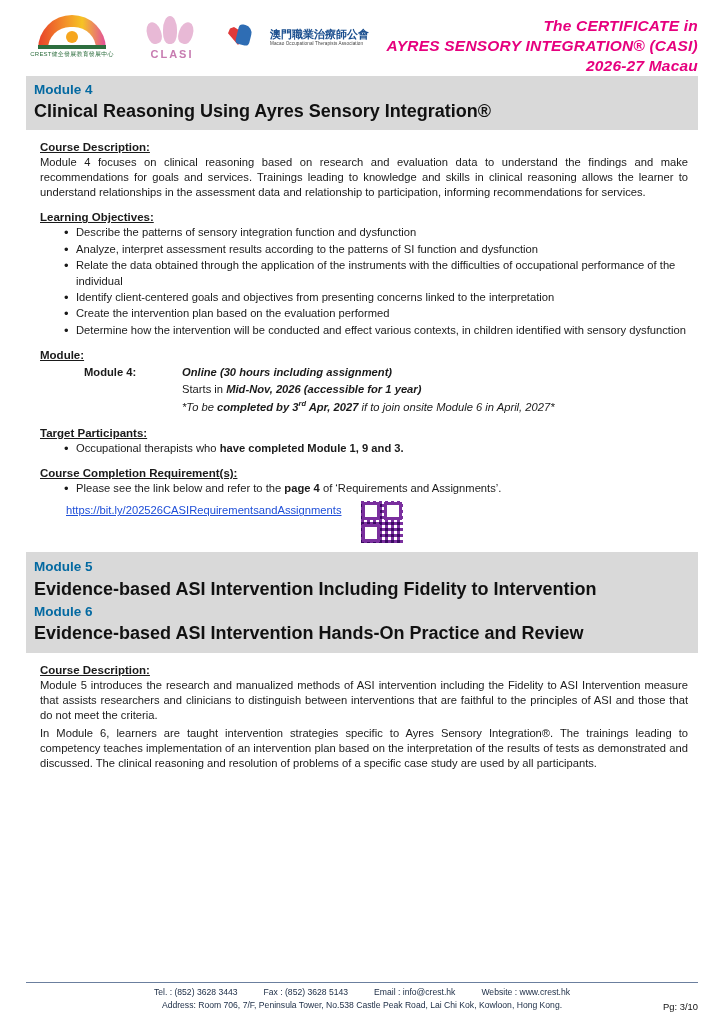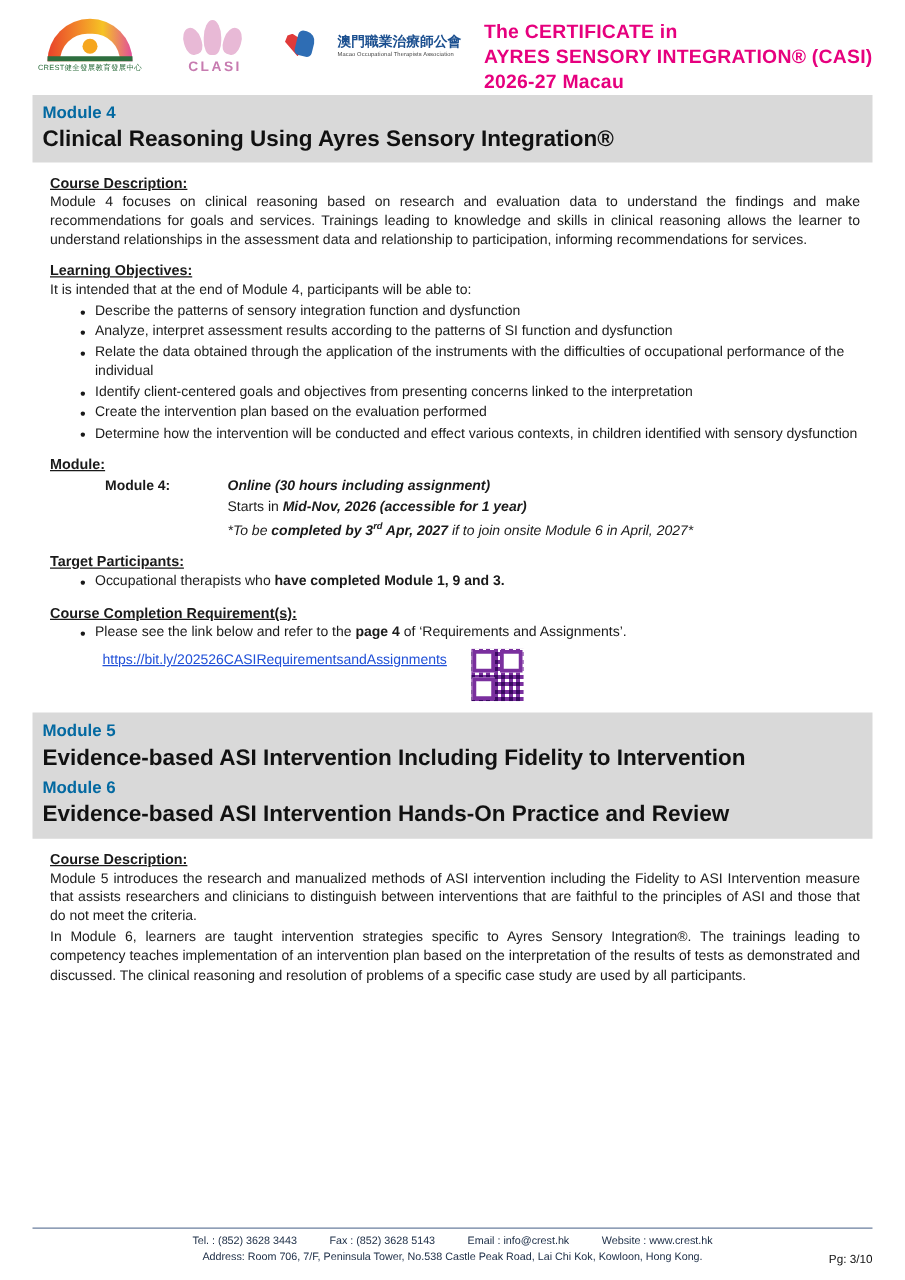--- a/index.html
+++ b/index.html
@@ -156,22 +156,23 @@
     color: #1b4f8f;
     white-space: nowrap;
   }
   .moeta-en {
     font-size: 4.6px;
     color: #444;
     white-space: nowrap;
     letter-spacing: 0.1px;
   }
   .title-block {
-    text-align: left;
+    text-align: right;
     padding-top: 6px;
+    font-style: italic;
   }
   .title-line {
     font-size: 15.5px;
     font-weight: bold;
     color: #e6007e;
     line-height: 1.28;
     letter-spacing: 0.2px;
     white-space: nowrap;
   }
 
@@ -273,21 +274,20 @@
     align-items: flex-start;
     gap: 18px;
     margin-top: 4px;
     padding-left: 26px;
   }
   .doclink {
     font-size: 11.2px;
     color: #1f4fd8;
     text-decoration: underline;
     padding-top: 4px;
-    margin-left: 16px;
   }
   .qr {
     width: 42px;
     height: 42px;
     background-color: #ffffff;
     background-image:
       repeating-linear-gradient(90deg, #7a2f9e 0 3px, transparent 3px 6px),
       repeating-linear-gradient(0deg, #7a2f9e 0 3px, transparent 3px 6px);
     background-blend-mode: multiply;
     position: relative;
@@ -391,21 +391,20 @@
     <div class="band-title">Module 4</div>
     <div class="band-sub">Clinical Reasoning Using Ayres Sensory Integration®</div>
   </div>
 
   <div class="body">
 
     <div class="sec-head">Course Description:</div>
     <p class="para">Module 4 focuses on clinical reasoning based on research and evaluation data to understand the findings and make recommendations for goals and services. Trainings leading to knowledge and skills in clinical reasoning allows the learner to understand relationships in the assessment data and relationship to participation, informing recommendations for services.</p>
 
     <div class="sec-head">Learning Objectives:</div>
-    <div class="intro-line">It is intended that at the end of Module 4, participants will be able to:</div>
     <ul class="bullets">
       <li>Describe the patterns of sensory integration function and dysfunction</li>
       <li>Analyze, interpret assessment results according to the patterns of SI function and dysfunction</li>
       <li>Relate the data obtained through the application of the instruments with the difficulties of occupational performance of the individual</li>
       <li>Identify client-centered goals and objectives from presenting concerns linked to the interpretation</li>
       <li>Create the intervention plan based on the evaluation performed</li>
       <li>Determine how the intervention will be conducted and effect various contexts, in children identified with sensory dysfunction</li>
     </ul>
 
     <div class="sec-head">Module:</div>

